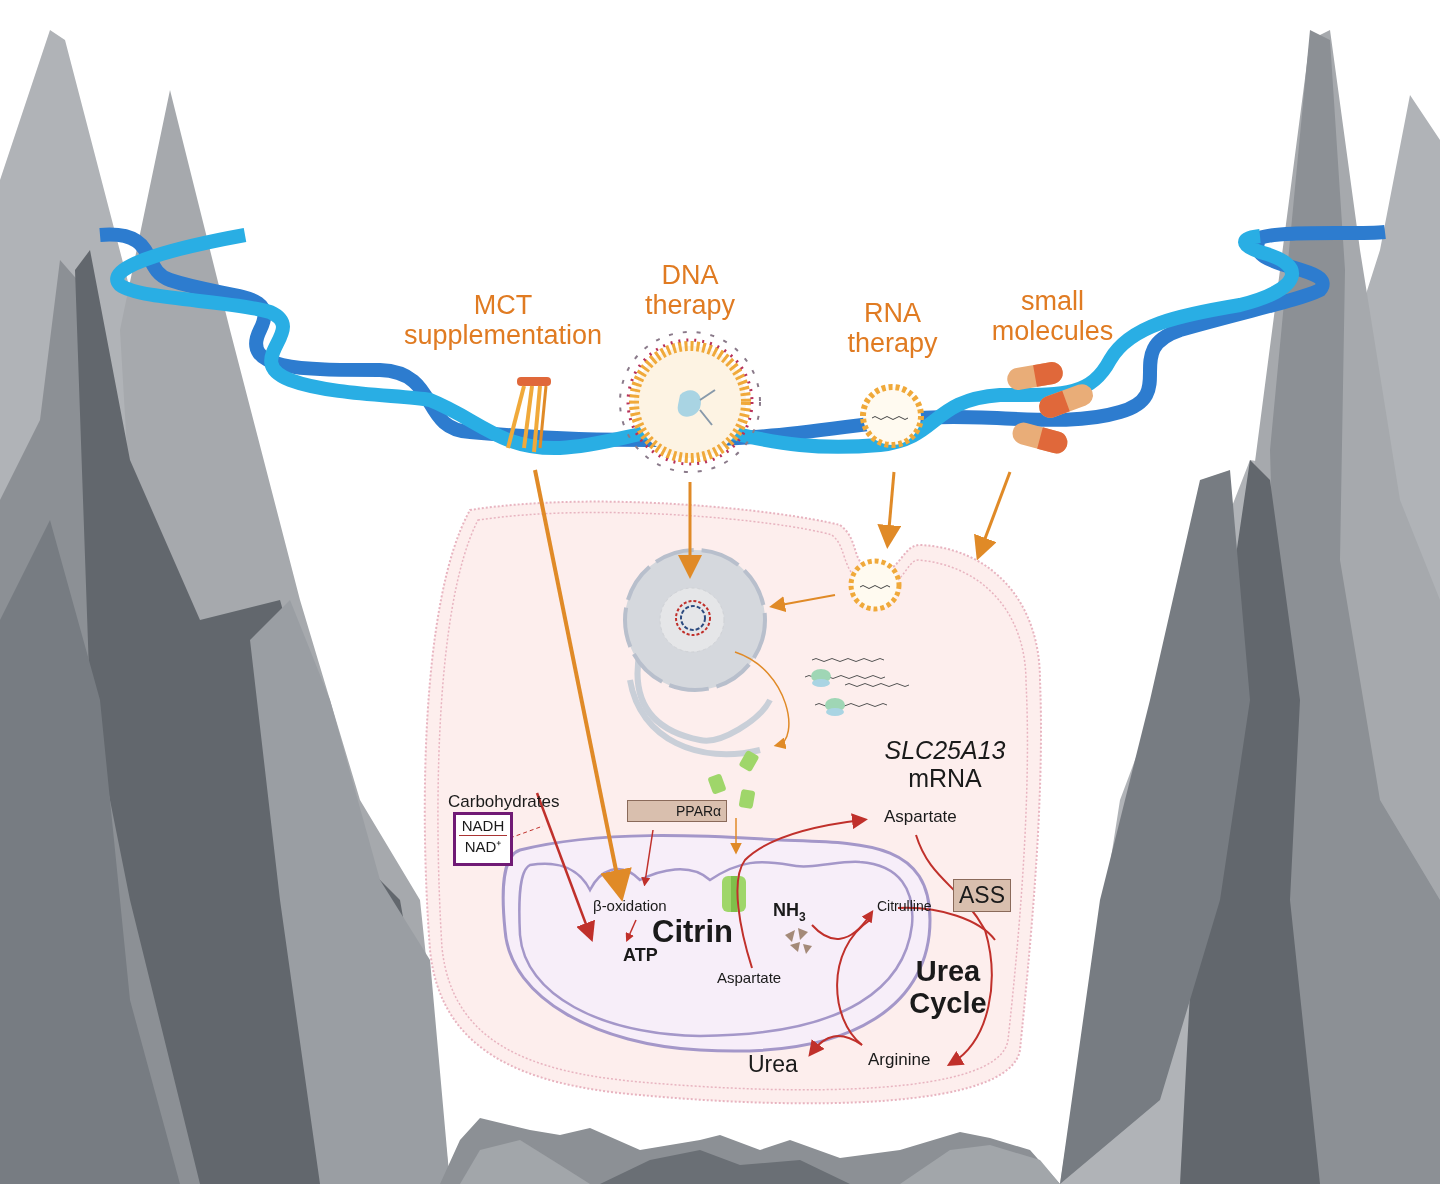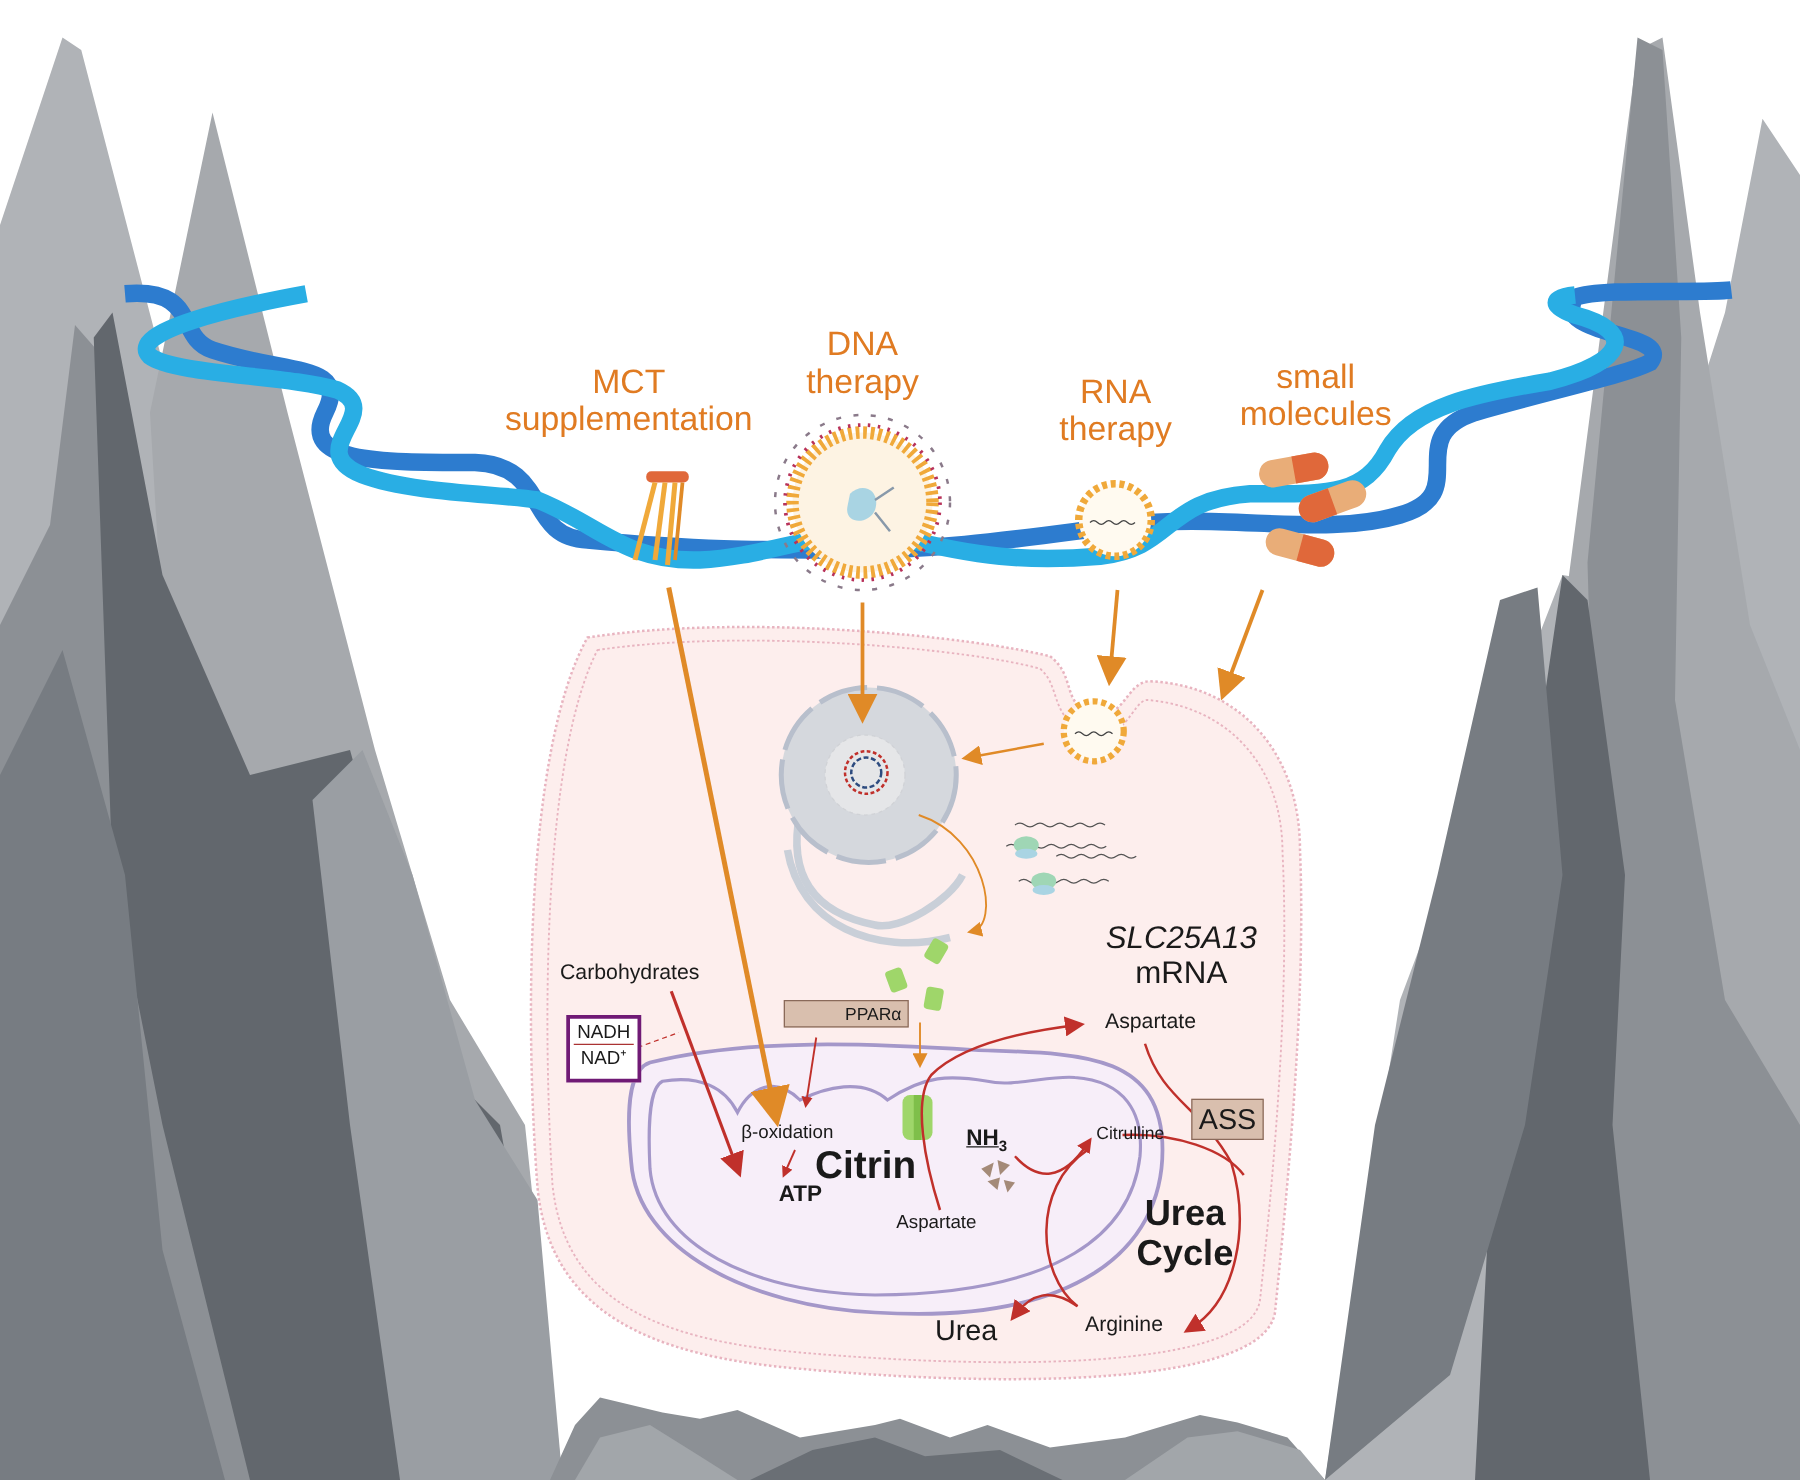--- a/index.html
+++ b/index.html
@@ -180,32 +180,32 @@
 <div class="lbl therapy-label" style="left:980px; top:286px; width:145px;">
   <div>small</div>
   <div>molecules</div>
 </div>
 
 <div class="lbl dark" style="left:880px; top:736px; width:130px; font-size:25px;">
   <div style="font-style:italic;">SLC25A13</div>
   <div>mRNA</div>
 </div>
 
-<div class="lbl dark" style="left:448px; top:768px; font-size:17px;">Carbohydrates</div>
+<div class="lbl dark" style="left:448px; top:792px; font-size:17px;">Carbohydrates</div>
 <div style="position:absolute; left:453px; top:812px; width:54px; height:48px; border:3px solid #701a75; background:#fff; font-size:15px; text-align:center; color:#1a1a1a;">
   <div style="border-bottom:1px solid #a33; margin:2px 3px 0; line-height:18px;">NADH</div>
   <div style="line-height:22px;">NAD⁺</div>
 </div>
 <div class="box" style="left:627px; top:800px; font-size:14px;padding-left:48px;">PPARα</div>
 <div class="lbl dark" style="left:593px; top:898px; font-size:15px;">β-oxidation</div>
 <div class="lbl dark" style="left:588px; top:945px; font-size:18px; font-weight:bold;margin-left:35px;">ATP</div>
 <div class="lbl dark" style="left:652px; top:915px; font-size:31px; font-weight:bold;">Citrin</div>
 <div class="lbl dark" style="left:717px; top:970px; font-size:15px;">Aspartate</div>
 <div class="lbl dark" style="left:884px; top:807px; font-size:17px;">Aspartate</div>
-<div class="lbl dark" style="left:773px; top:900px; font-size:18px; font-weight:bold;text-decoration:underline;">
+<div class="lbl dark" style="left:773px; top:900px; font-size:18px; font-weight:bold;">
   <span>NH</span><sub style="font-size:12px;">3</sub>
 </div>
 <div class="lbl dark" style="left:829px; top:899px; font-size:14px;margin-left:48px;">Citrulline</div>
 <div class="box" style="left:953px; top:879px; font-size:23px;">ASS</div>
 <div class="lbl dark" style="left:902px; top:955px; width:92px; font-size:29px; font-weight:bold;">
   <div>Urea</div>
   <div>Cycle</div>
 </div>
 <div class="lbl dark" style="left:748px; top:1052px; font-size:23px;">Urea</div>
 <div class="lbl dark" style="left:868px; top:1050px; font-size:17px;">Arginine</div>

